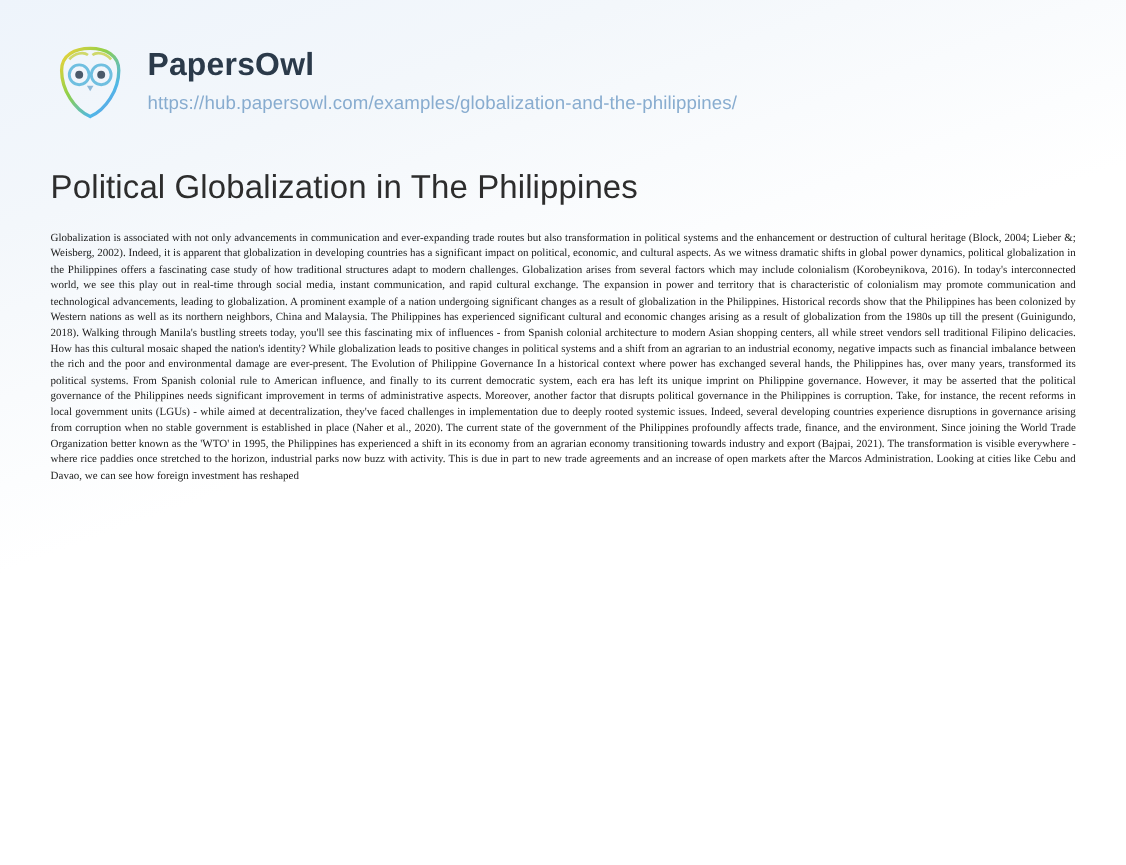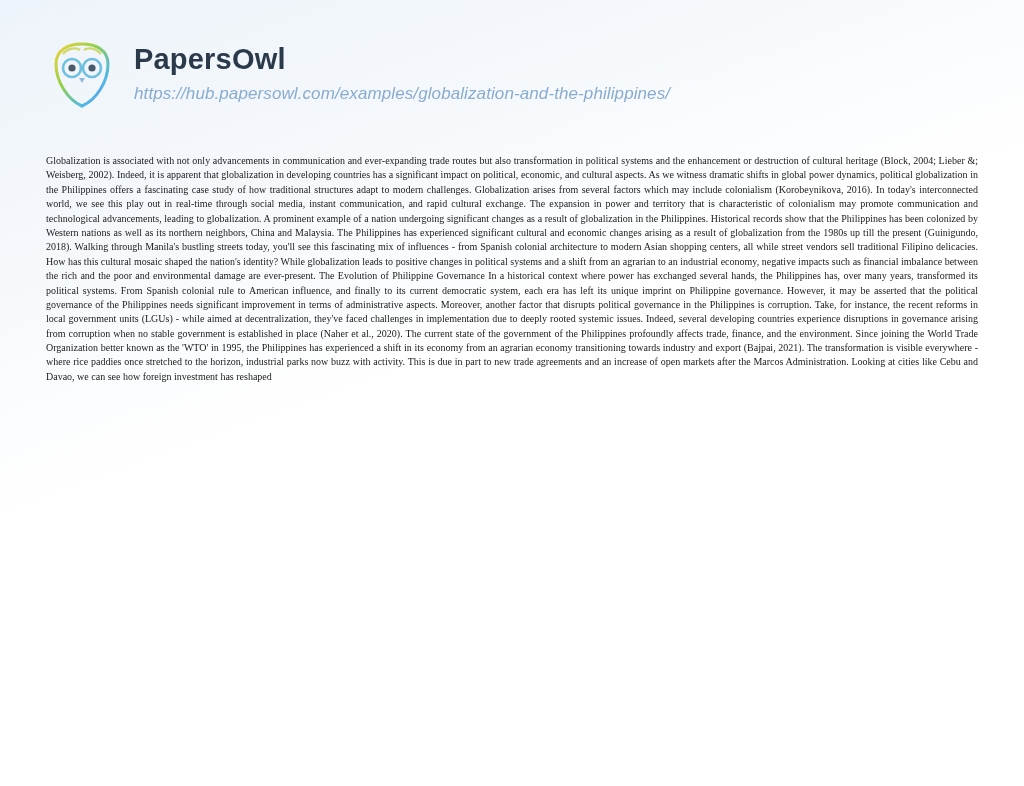--- a/index.html
+++ b/index.html
@@ -50,21 +50,20 @@
     letter-spacing: 0.2px;
     line-height: 1.1;
   }
   .brand-url {
     font-family: "Liberation Sans", sans-serif;
     font-size: 17px;
     color: #7fa6cc;
     margin-top: 8px;
     letter-spacing: 0.1px;
     opacity: 0.92;
-    font-style: italic;
   }
   .content {
     padding: 14px 46px 0 46px;
   }
   .doc-title {
     font-family: "Liberation Sans", sans-serif;
     font-size: 30px;
     font-weight: normal;
     color: #2d2d2d;
     margin: 0 0 22px 0;
@@ -108,16 +107,17 @@
         </svg>
       </div>
       <div class="brand-text">
         <div class="brand-name">PapersOwl</div>
         <div class="brand-url">https://hub.papersowl.com/examples/globalization-and-the-philippines/</div>
       </div>
     </div>
   </div>
 
   <div class="content">
+    <h1 class="doc-title">Political Globalization in The Philippines</h1>
     <p class="doc-body">Globalization is associated with not only advancements in communication and ever-expanding trade routes but also transformation in political systems and the enhancement or destruction of cultural heritage (Block, 2004; Lieber &amp;; Weisberg, 2002). Indeed, it is apparent that globalization in developing countries has a significant impact on political, economic, and cultural aspects. As we witness dramatic shifts in global power dynamics, political globalization in the Philippines offers a fascinating case study of how traditional structures adapt to modern challenges. Globalization arises from several factors which may include colonialism (Korobeynikova, 2016). In today's interconnected world, we see this play out in real-time through social media, instant communication, and rapid cultural exchange. The expansion in power and territory that is characteristic of colonialism may promote communication and technological advancements, leading to globalization. A prominent example of a nation undergoing significant changes as a result of globalization in the Philippines. Historical records show that the Philippines has been colonized by Western nations as well as its northern neighbors, China and Malaysia. The Philippines has experienced significant cultural and economic changes arising as a result of globalization from the 1980s up till the present (Guinigundo, 2018). Walking through Manila's bustling streets today, you'll see this fascinating mix of influences - from Spanish colonial architecture to modern Asian shopping centers, all while street vendors sell traditional Filipino delicacies. How has this cultural mosaic shaped the nation's identity? While globalization leads to positive changes in political systems and a shift from an agrarian to an industrial economy, negative impacts such as financial imbalance between the rich and the poor and environmental damage are ever-present. The Evolution of Philippine Governance In a historical context where power has exchanged several hands, the Philippines has, over many years, transformed its political systems. From Spanish colonial rule to American influence, and finally to its current democratic system, each era has left its unique imprint on Philippine governance. However, it may be asserted that the political governance of the Philippines needs significant improvement in terms of administrative aspects. Moreover, another factor that disrupts political governance in the Philippines is corruption. Take, for instance, the recent reforms in local government units (LGUs) - while aimed at decentralization, they've faced challenges in implementation due to deeply rooted systemic issues. Indeed, several developing countries experience disruptions in governance arising from corruption when no stable government is established in place (Naher et al., 2020). The current state of the government of the Philippines profoundly affects trade, finance, and the environment. Since joining the World Trade Organization better known as the 'WTO' in 1995, the Philippines has experienced a shift in its economy from an agrarian economy transitioning towards industry and export (Bajpai, 2021). The transformation is visible everywhere - where rice paddies once stretched to the horizon, industrial parks now buzz with activity. This is due in part to new trade agreements and an increase of open markets after the Marcos Administration. Looking at cities like Cebu and Davao, we can see how foreign investment has reshaped</p>
   </div>
 
 </div>
 
 </body></html>

